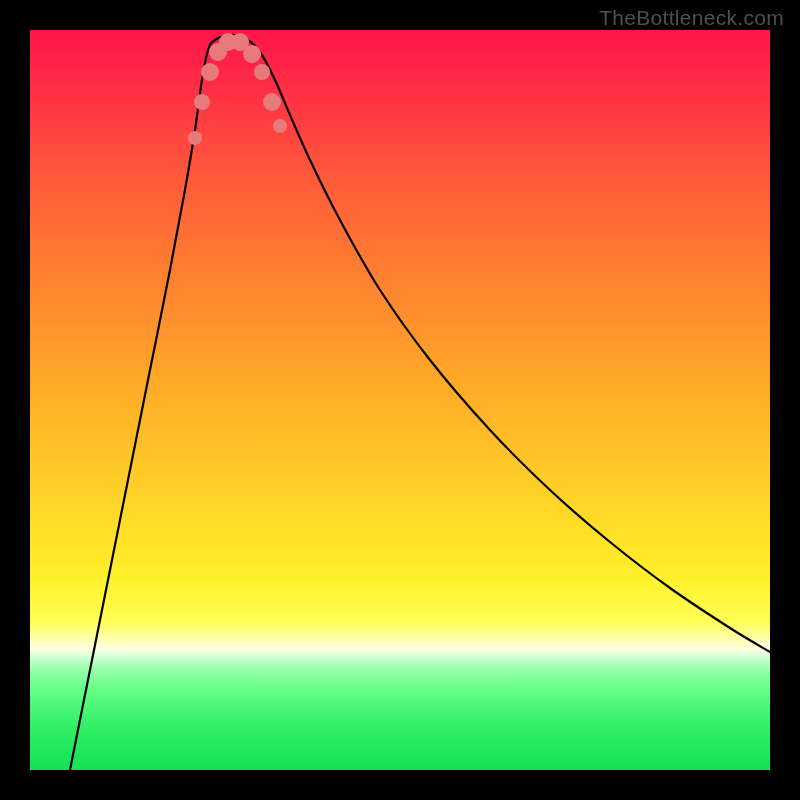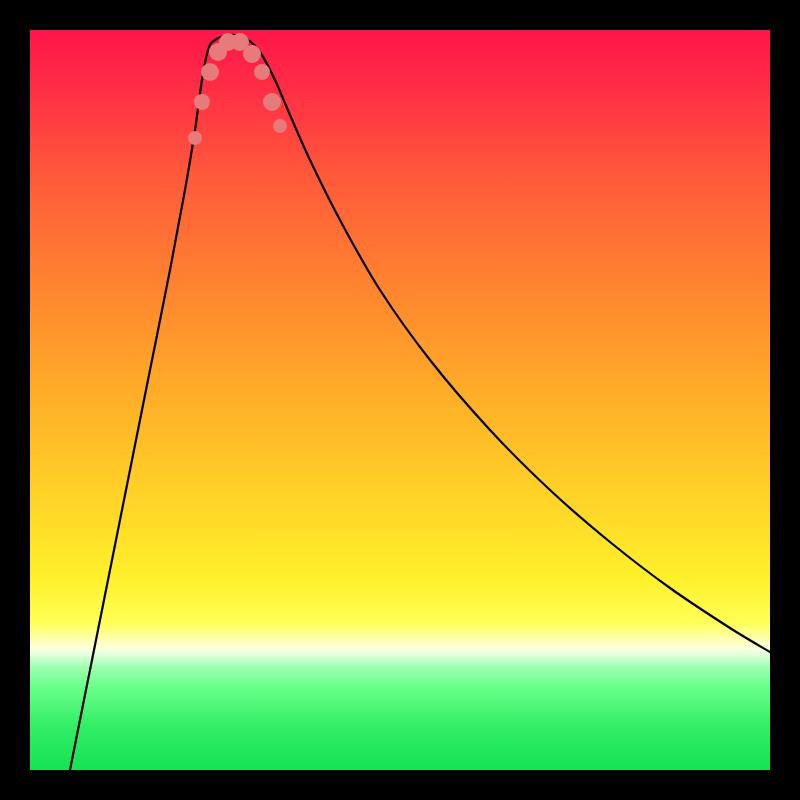--- a/index.html
+++ b/index.html
@@ -57,20 +57,21 @@
     left: 0;
     top: 0;
     width: 740px;
     height: 740px;
   }
 </style>
 </head>
 <body>
 
 <div class="frame">
+  <div class="watermark">TheBottleneck.com</div>
   <div class="plot">
     <svg class="curve" viewBox="0 0 740 740" preserveAspectRatio="none">
       <path id="curve-path" fill="none" stroke="#000" stroke-width="2.2" stroke-linecap="round" stroke-linejoin="round" d="M 40 740 C 43.3 723.3, 53.3 673.3, 60 640 C 66.7 606.7, 73.3 573.3, 80 540 C 86.7 506.7, 93.3 473.3, 100 440 C 106.7 406.7, 113.3 373.3, 120 340 C 126.7 306.7, 134.2 270.0, 140 240 C 145.8 210.0, 150.8 183.3, 155 160 C 159.2 136.7, 162.2 118.3, 165 100 C 167.8 81.7, 169.8 63.3, 172 50 C 174.2 36.7, 175.8 26.7, 178 20 C 180.2 13.3, 181.3 12.5, 185 10 C 188.7 7.5, 195.0 5.3, 200 5 C 205.0 4.7, 210.0 5.2, 215 8 C 220.0 10.8, 225.0 15.0, 230 22 C 235.0 29.0, 240.0 39.5, 245 50 C 250.0 60.5, 254.2 71.7, 260 85 C 265.8 98.3, 271.7 112.5, 280 130 C 288.3 147.5, 298.3 168.3, 310 190 C 321.7 211.7, 335.0 236.7, 350 260 C 365.0 283.3, 381.7 306.7, 400 330 C 418.3 353.3, 440.0 378.3, 460 400 C 480.0 421.7, 500.0 441.3, 520 460 C 540.0 478.7, 560.0 495.7, 580 512 C 600.0 528.3, 620.0 543.7, 640 558 C 660.0 572.3, 683.3 587.3, 700 598 C 716.7 608.7, 733.3 618.0, 740 622"></path>
       <g id="markers">
           <circle cx="165" cy="108" r="7" fill="#e77b7b"></circle>
           <circle cx="172" cy="72" r="8" fill="#e77b7b"></circle>
           <circle cx="180" cy="42" r="9" fill="#e77b7b"></circle>
           <circle cx="188" cy="22" r="9" fill="#e77b7b"></circle>
           <circle cx="198" cy="12" r="9" fill="#e77b7b"></circle>
           <circle cx="210" cy="12" r="9" fill="#e77b7b"></circle>

